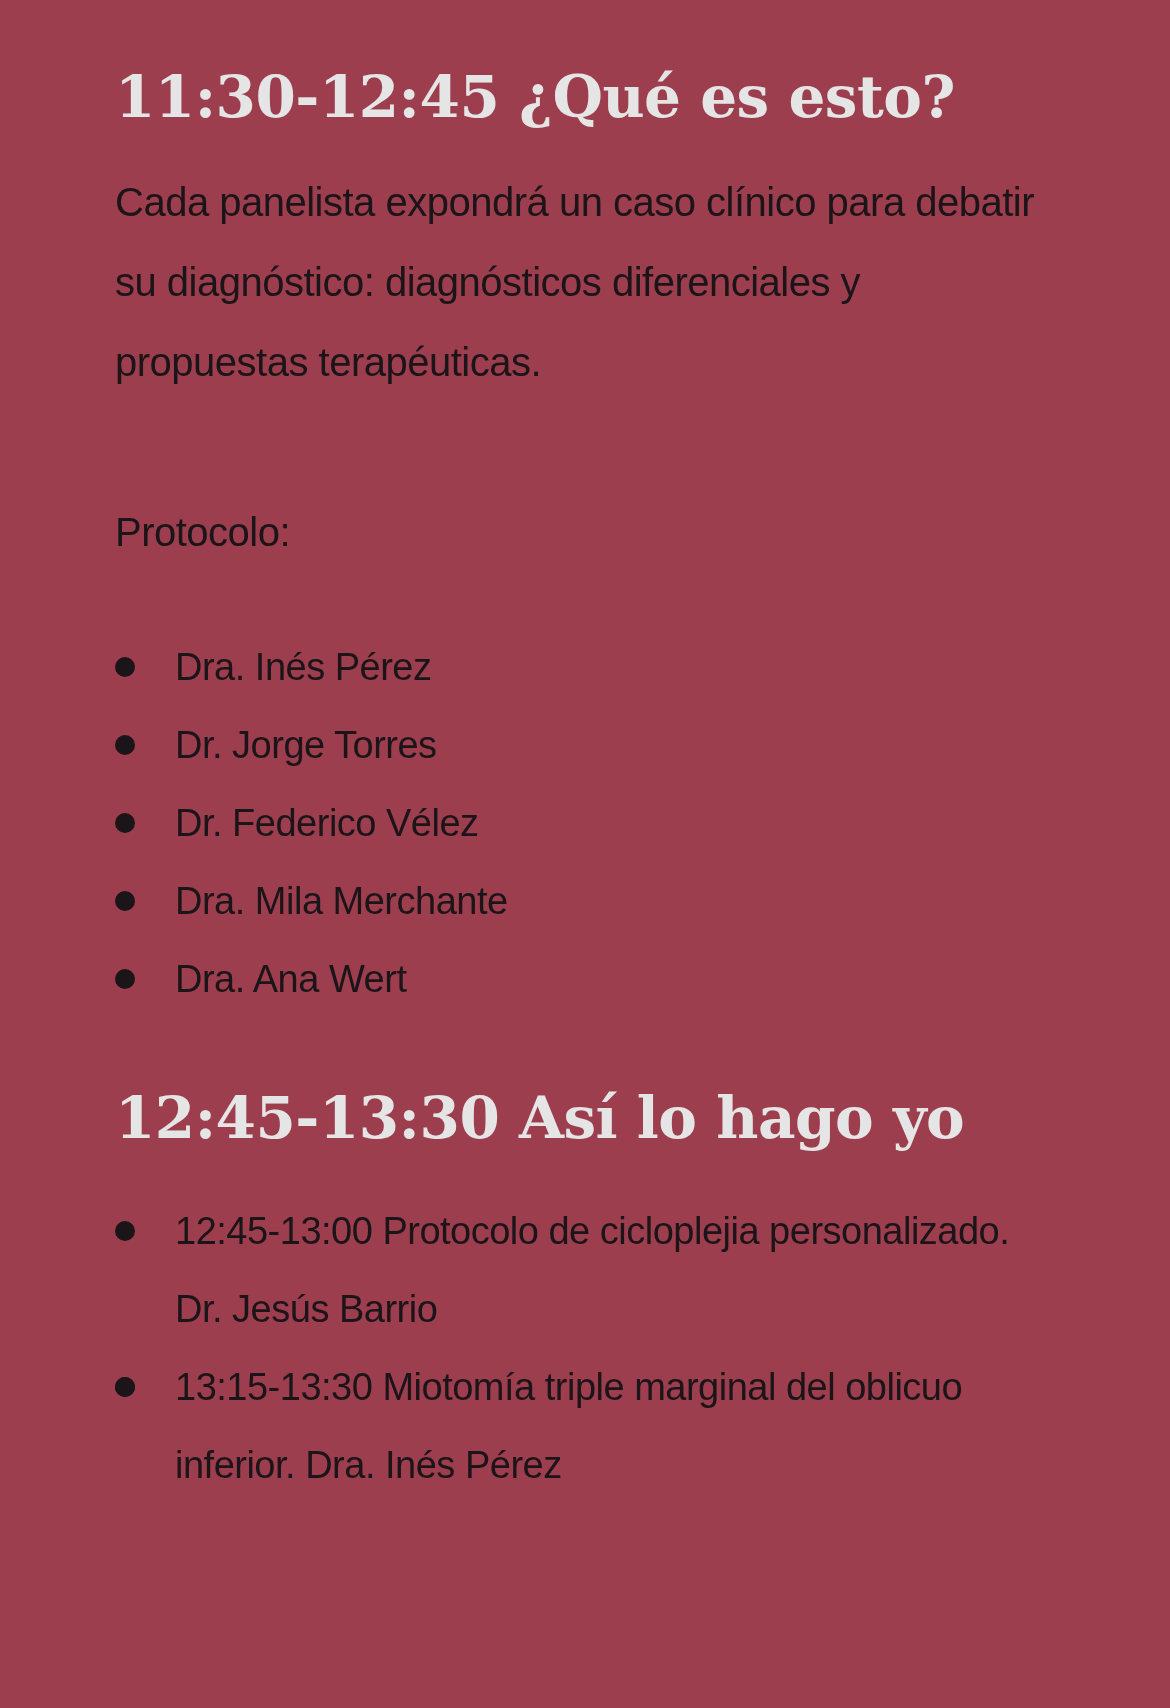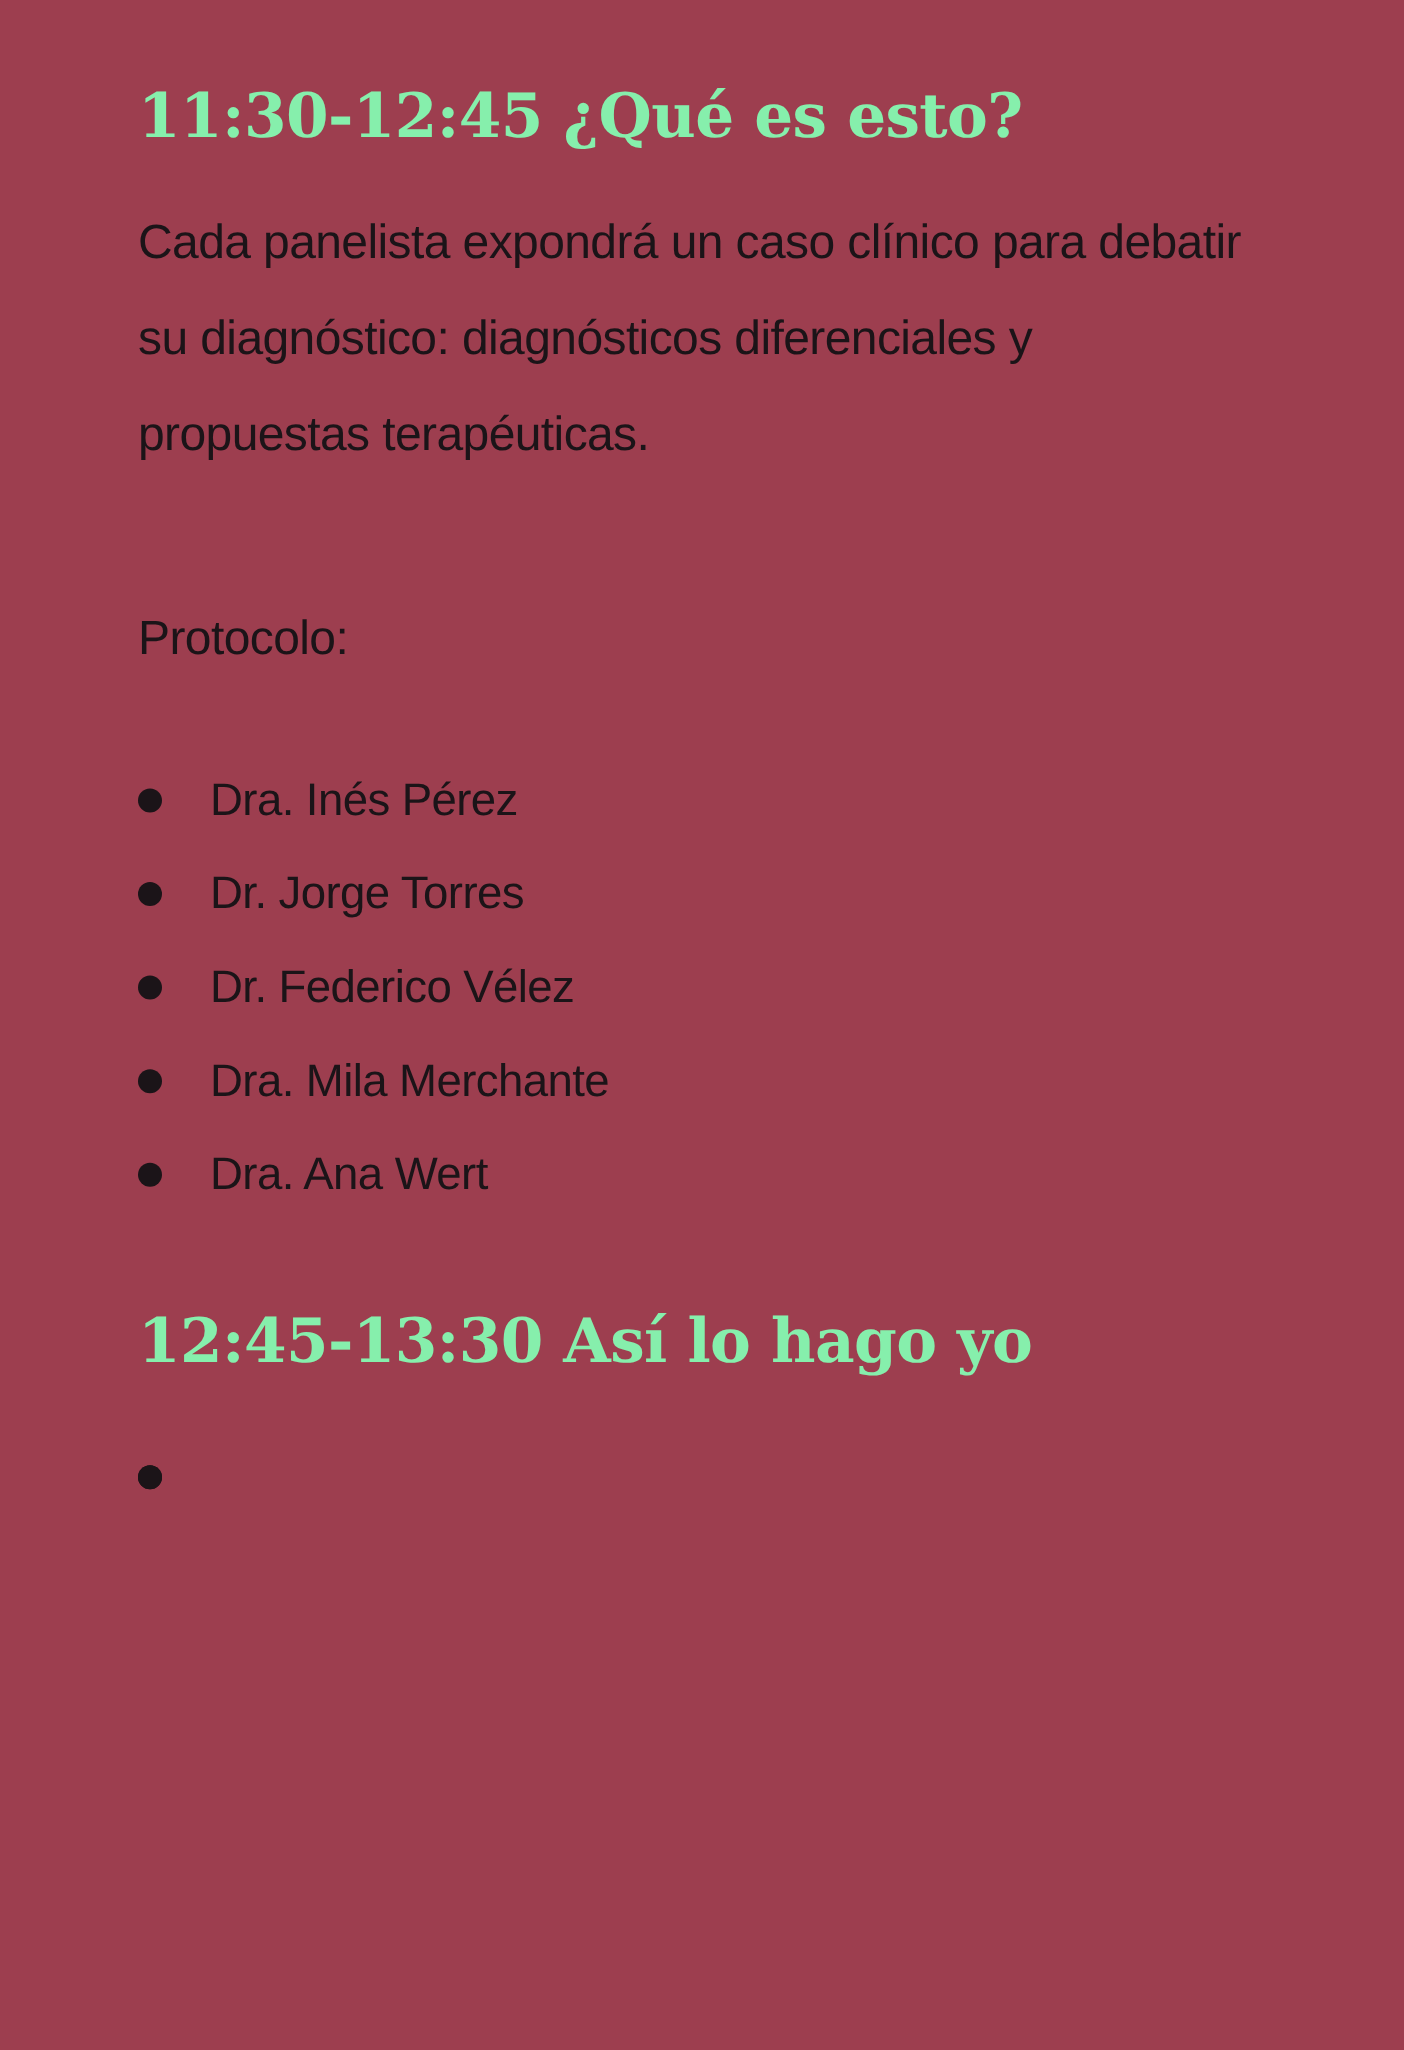--- a/index.html
+++ b/index.html
@@ -13,22 +13,22 @@
   }
   .page {
     box-sizing: border-box;
     width: 1170px;
     height: 1708px;
     padding: 65px 110px 0 115px;
   }
   .session-title {
     font-family: "DejaVu Serif", "Liberation Serif", serif;
     font-weight: 700;
-    color: #86efac;
-    font-size: 51px;
+    color: #e5e5e5;
+    font-size: 58px;
     line-height: 64px;
     letter-spacing: -0.5px;
     margin: 0;
   }
   .s1-title { margin: 0 0 33px 0; }
   .s2-title { margin: 68px 0 42px 0; }
   .body-text {
     font-size: 40px;
     line-height: 80px;
     letter-spacing: -0.5px;
@@ -99,20 +99,25 @@
       </li>
     </ul>
   </section>
 
   <section>
     <h2 class="session-title s2-title">12:45-13:30 Así lo hago yo</h2>
 
     <ul class="bullet-list">
       <li>
         <span class="bullet-dot"></span>
+        <span class="li-text">12:45-13:00 Protocolo de cicloplejia personalizado. Dr. Jesús Barrio</span>
       </li>
       <li>
         <span class="bullet-dot"></span>
+      </li>
+      <li>
+        <span class="bullet-dot"></span>
+        <span class="li-text">13:15-13:30 Miotomía triple marginal del oblicuo inferior. Dra. Inés Pérez</span>
       </li>
     </ul>
   </section>
 
 </div>
 
 </body></html>

